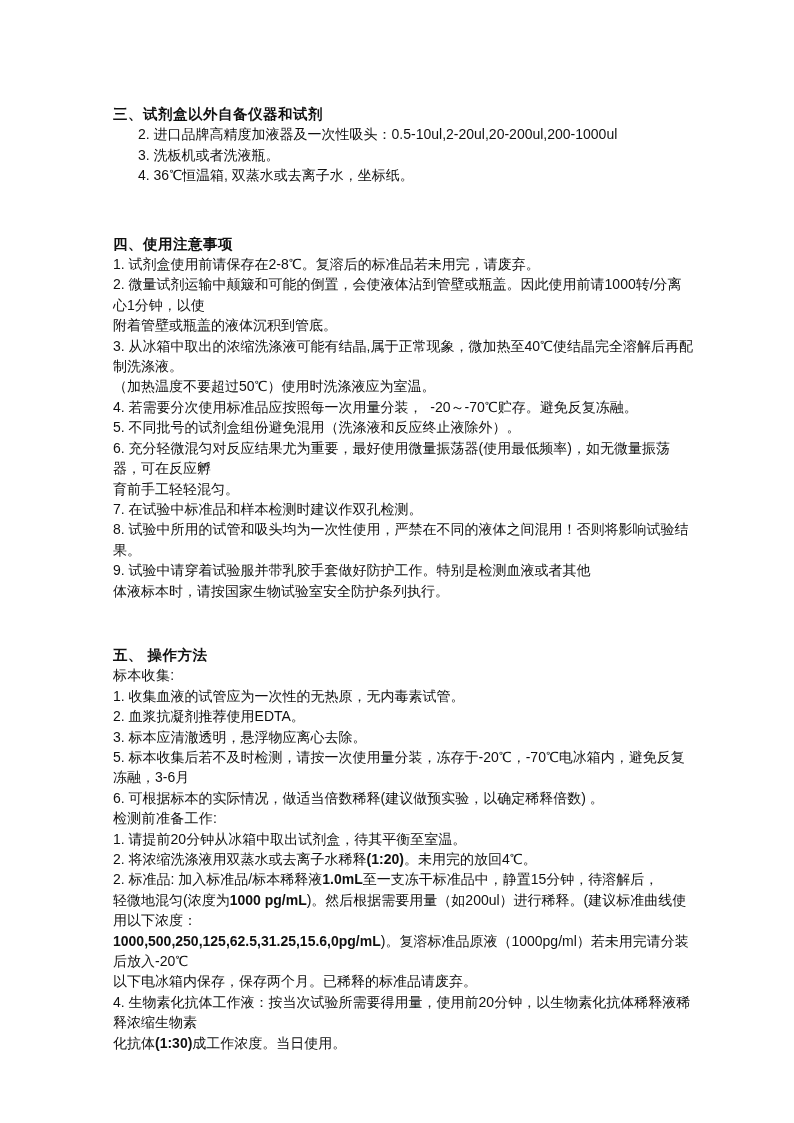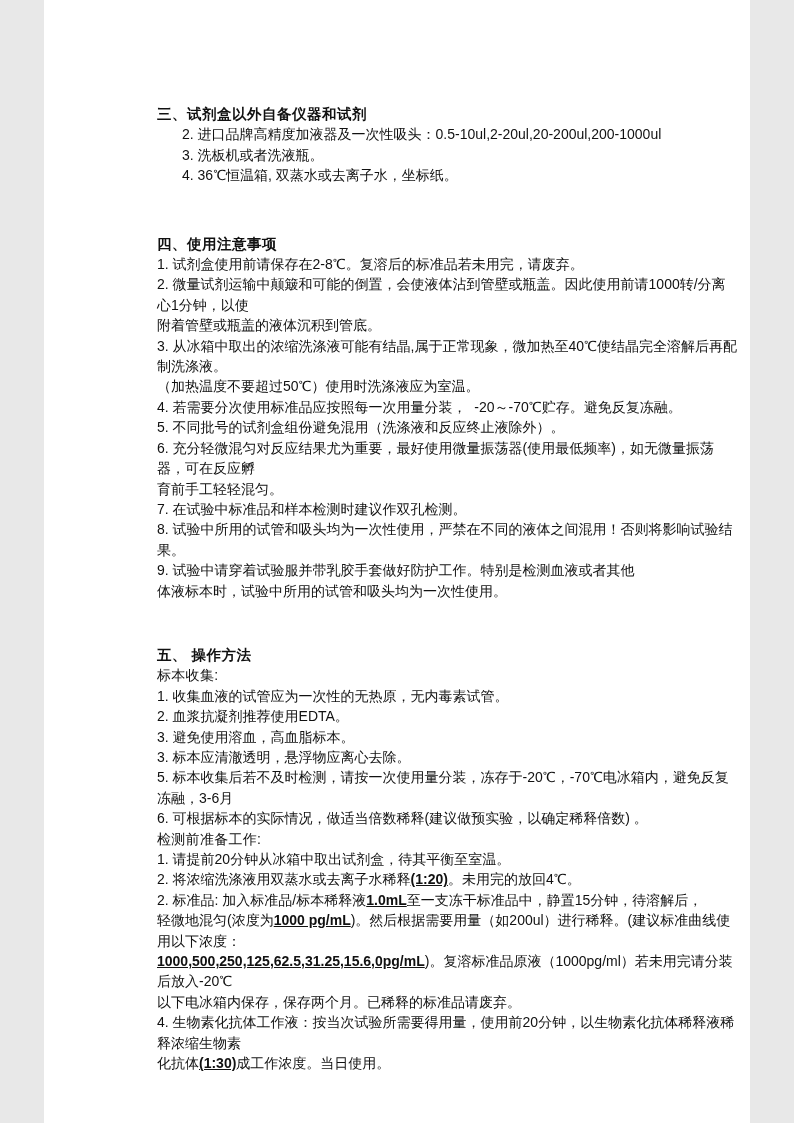--- a/index.html
+++ b/index.html
@@ -1,18 +1,18 @@
 <!DOCTYPE html>
 <html><head>
 <meta charset="utf-8">
 <style>
   html, body { margin: 0; padding: 0; background: #e8e8e8; }
   .page {
     position: relative;
-    width: 706px;
+    width: 794px;
     height: 1123px;
     margin: 0 auto;
     background: #ffffff;
     font-family: "Liberation Sans", sans-serif;
     color: #111111;
     overflow: hidden;
   }
   .content {
     position: absolute;
     left: 113px;
@@ -29,21 +29,21 @@
     margin: 0;
     font-size: 14.5px;
     font-weight: bold;
     line-height: 20.4px;
     letter-spacing: 0.5px;
   }
   .line { white-space: pre-wrap; }
   .line.ind { padding-left: 25px; }
   .line.sub { font-weight: normal; letter-spacing: 0.3px; }
   .b { font-weight: bold; }
-  .u { text-decoration: underline; }
+  .u { }
 </style>
 </head>
 <body>
 
 <div class="page">
   <div class="content">
 
     <section class="sec sec-equipment">
       <h2 class="heading">三、试剂盒以外自备仪器和试剂</h2>
       <div class="lines">
@@ -61,31 +61,30 @@
           <div class="line"><span>附着管壁或瓶盖的液体沉积到管底。</span></div>
           <div class="line"><span>3. 从冰箱中取出的浓缩洗涤液可能有结晶,属于正常现象，微加热至40℃使结晶完全溶解后再配制洗涤液。</span></div>
           <div class="line"><span>（加热温度不要超过50℃）使用时洗涤液应为室温。</span></div>
           <div class="line"><span>4. 若需要分次使用标准品应按照每一次用量分装，  -20～-70℃贮存。避免反复冻融。</span></div>
           <div class="line"><span>5. 不同批号的试剂盒组份避免混用（洗涤液和反应终止液除外）。</span></div>
           <div class="line"><span>6. 充分轻微混匀对反应结果尤为重要，最好使用微量振荡器(使用最低频率)，如无微量振荡器，可在反应孵</span></div>
           <div class="line"><span>育前手工轻轻混匀。</span></div>
           <div class="line"><span>7. 在试验中标准品和样本检测时建议作双孔检测。</span></div>
           <div class="line"><span>8. 试验中所用的试管和吸头均为一次性使用，严禁在不同的液体之间混用！否则将影响试验结果。</span></div>
           <div class="line"><span>9. 试验中请穿着试验服并带乳胶手套做好防护工作。特别是检测血液或者其他</span></div>
-          <div class="line"><span>体液标本时，试验中所用的试管和吸头均为一次性使用。</span></div>
+          <div class="line"><span>体液标本时，请按国家生物试验室安全防护条列执行。</span></div>
         </div>
     </section>
 
     <section class="sec sec-procedure">
       <h2 class="heading">五、 操作方法</h2>
       <div class="lines">
           <div class="line sub"><span>标本收集:</span></div>
           <div class="line"><span>1. 收集血液的试管应为一次性的无热原，无内毒素试管。</span></div>
           <div class="line"><span>2. 血浆抗凝剂推荐使用EDTA。</span></div>
-          <div class="line"><span>3. 避免使用溶血，高血脂标本。</span></div>
           <div class="line"><span>3. 标本应清澈透明，悬浮物应离心去除。</span></div>
           <div class="line"><span>5. 标本收集后若不及时检测，请按一次使用量分装，冻存于-20℃，-70℃电冰箱内，避免反复冻融，3-6月</span></div>
           <div class="line"><span>6. 可根据标本的实际情况，做适当倍数稀释(建议做预实验，以确定稀释倍数) 。</span></div>
           <div class="line sub"><span>检测前准备工作:</span></div>
           <div class="line"><span>1. 请提前20分钟从冰箱中取出试剂盒，待其平衡至室温。</span></div>
           <div class="line"><span>2. 将浓缩洗涤液用双蒸水或去离子水稀释</span><span class="b u">(1:20)</span><span>。未用完的放回4℃。</span></div>
           <div class="line"><span>2. 标准品: 加入标准品/标本稀释液</span><span class="b u">1.0mL</span><span>至一支冻干标准品中，静置15分钟，待溶解后，</span></div>
           <div class="line"><span>轻微地混匀(浓度为</span><span class="b u">1000 pg/mL</span><span>)。然后根据需要用量（如200ul）进行稀释。(建议标准曲线使用以下浓度：</span></div>
           <div class="line"><span class="b u">1000,500,250,125,62.5,31.25,15.6,0pg/mL</span><span>)。复溶标准品原液（1000pg/ml）若未用完请分装后放入-20℃</span></div>
           <div class="line"><span>以下电冰箱内保存，保存两个月。已稀释的标准品请废弃。</span></div>

